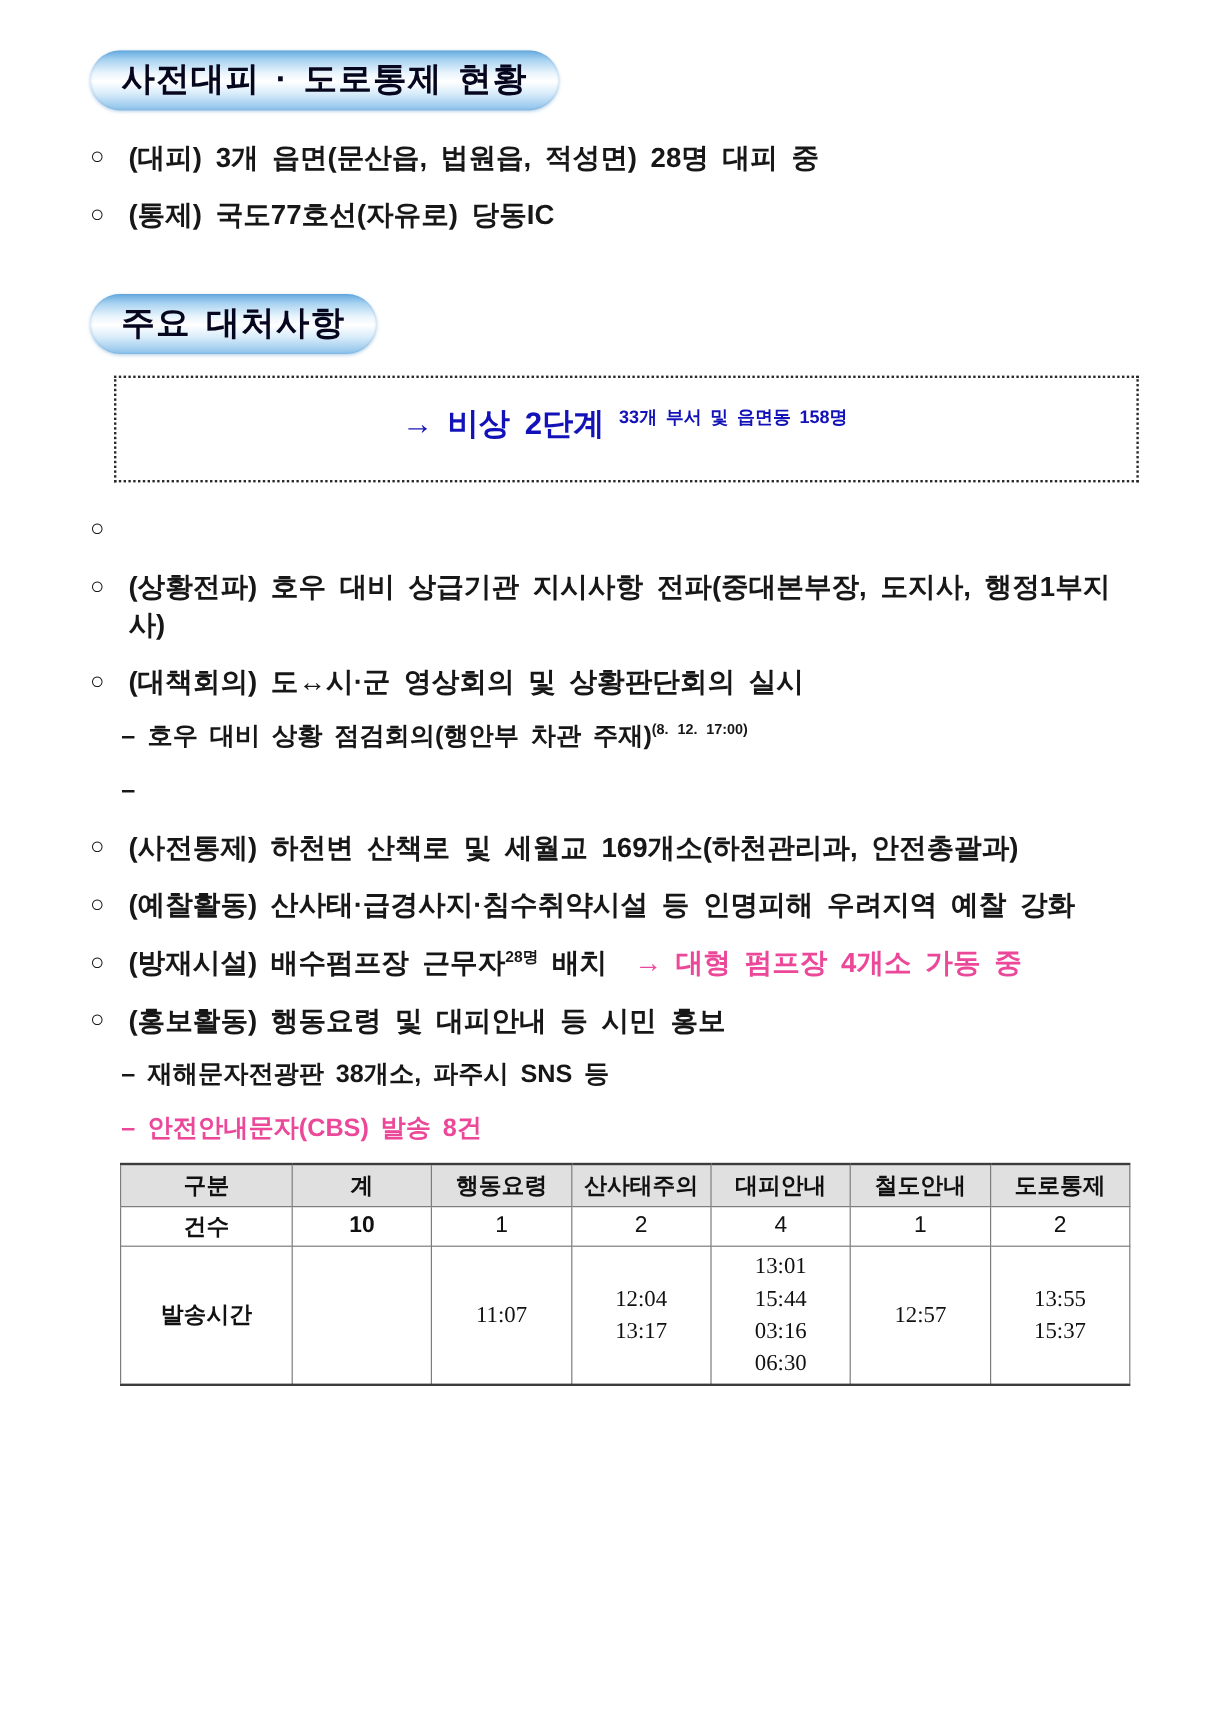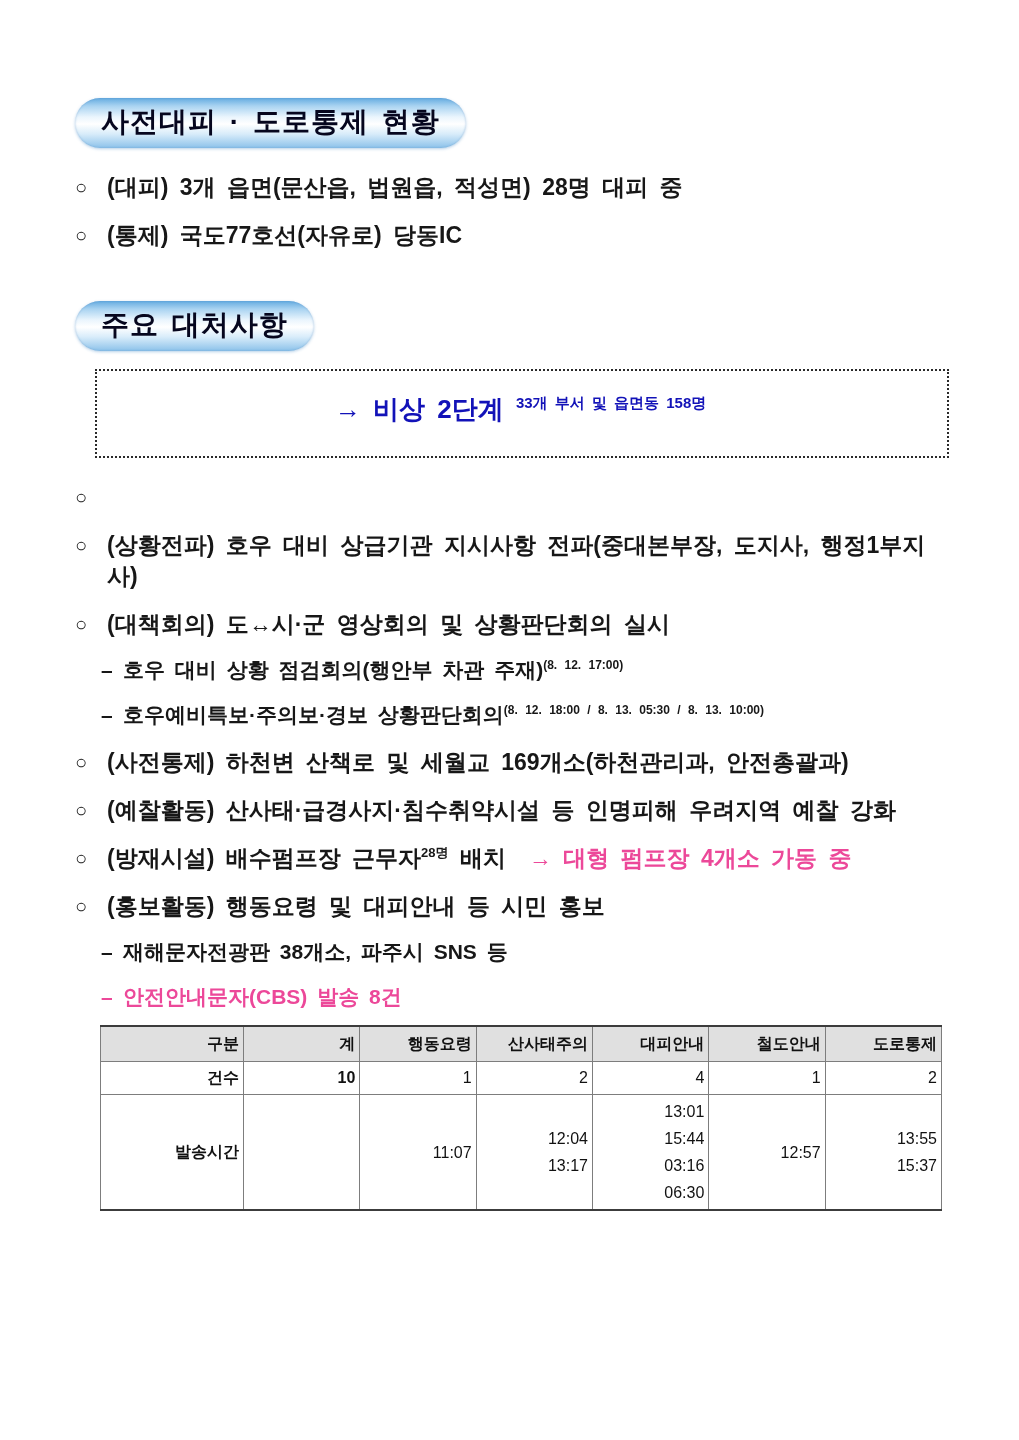--- a/index.html
+++ b/index.html
@@ -1,21 +1,21 @@
 <!DOCTYPE html>
 <html><head>
 <meta charset="utf-8">
 <style>
   html,body{margin:0;padding:0;}
   body{
     width:1019px;height:1440px;background:#ffffff;overflow:hidden;
     font-family:"Liberation Sans","DejaVu Sans",sans-serif;
     color:#141414;
   }
-  .content{padding:96px 70px 0 75px;}
+  .content{padding:40px 70px 0 75px;}
 
   
   .pill{
     display:inline-block;
     padding:5px 26px 7px 26px;
     border-radius:26px;
     background:linear-gradient(180deg,#64abe0 0%,#a9d3f1 16%,#eaf5fd 38%,#ffffff 52%,#d8ecfa 72%,#8cc2ea 100%);
     box-shadow:0 1px 3px rgba(90,150,205,.45), inset 0 0 2px rgba(70,130,190,.5);
     font-size:28px;font-weight:800;letter-spacing:1px;color:#06061e;
     word-spacing:4px;
@@ -44,34 +44,34 @@
   }
   .box-line1{font-size:26px;font-weight:800;color:#0a0a0a;word-spacing:5px;}
   .box-line1 .bm{font-size:23px;font-weight:400;margin-right:14px;}
   .box-line1 sup,.box-line2 sup{font-size:15px;font-weight:800;letter-spacing:0;word-spacing:3px;}
   .box-line2{font-size:26px;font-weight:800;color:#1212b8;word-spacing:5px;margin:8px 0 12px 218px;}
   .box-line2 .arrow{margin-right:12px;}
 
   
   .cbs-table{
     width:842px;margin:13px 0 0 25px;
-    border-collapse:collapse;text-align:right;
-    font-size:16px;color:#111;
+    border-collapse:collapse;text-align:center;
+    font-size:19px;color:#111;
     border-top:2px solid #3c3c3c;border-bottom:2px solid #3c3c3c;
   }
   .cbs-table th,.cbs-table td{border:1px solid #7d7d7d;padding:2px 4px;}
   .cbs-table thead th{
     background:#e0e0e0;font-weight:700;height:30px;
     border-top:2px solid #3c3c3c;
   }
   .cbs-table .row-count td{height:28px;font-weight:500;}
   .cbs-table .row-count td.label, .cbs-table .row-time td.label{font-weight:700;}
   .cbs-table .row-count td.b{font-weight:700;}
   .cbs-table .row-time td{height:110px;font-weight:500;}
-  .cbs-table td.pre{white-space:pre-line;line-height:27px;}
+  .cbs-table td.pre{white-space:pre-line;line-height:27px;font-family:Liberation Serif, serif;}
   .cbs-table col.c0{width:17%;}
   .cbs-table col.cn{width:13.83%;}
 </style>
 </head>
 <body>
 
 <div class="content">
 
   
   <div class="pill sec1-pill">
@@ -112,21 +112,20 @@
     <span class="bm">○</span>
     <span class="bt">(대책회의) 도↔시·군 영상회의 및 상황판단회의 실시</span>
   </div>
 
   <div class="sub-bullet">
     <span class="bm">–</span>
     <span><span>호우 대비 상황 점검회의(행안부 차관 주재)</span><sup>(8. 12. 17:00)</sup></span>
   </div>
   <div class="sub-bullet">
     <span class="bm">–</span>
-    <span><span>호우예비특보·주의보·경보 상황판단회의</span><sup>(8. 12. 18:00 / 8. 13. 05:30 / 8. 13. 10:00)</sup></span>
   </div>
 
   <div class="bullet">
     <span class="bm">○</span>
     <span class="bt">(사전통제) 하천변 산책로 및 세월교 169개소(하천관리과, 안전총괄과)</span>
   </div>
   <div class="bullet">
     <span class="bm">○</span>
     <span class="bt">(예찰활동) 산사태·급경사지·침수취약시설 등 인명피해 우려지역 예찰 강화</span>
   </div>

